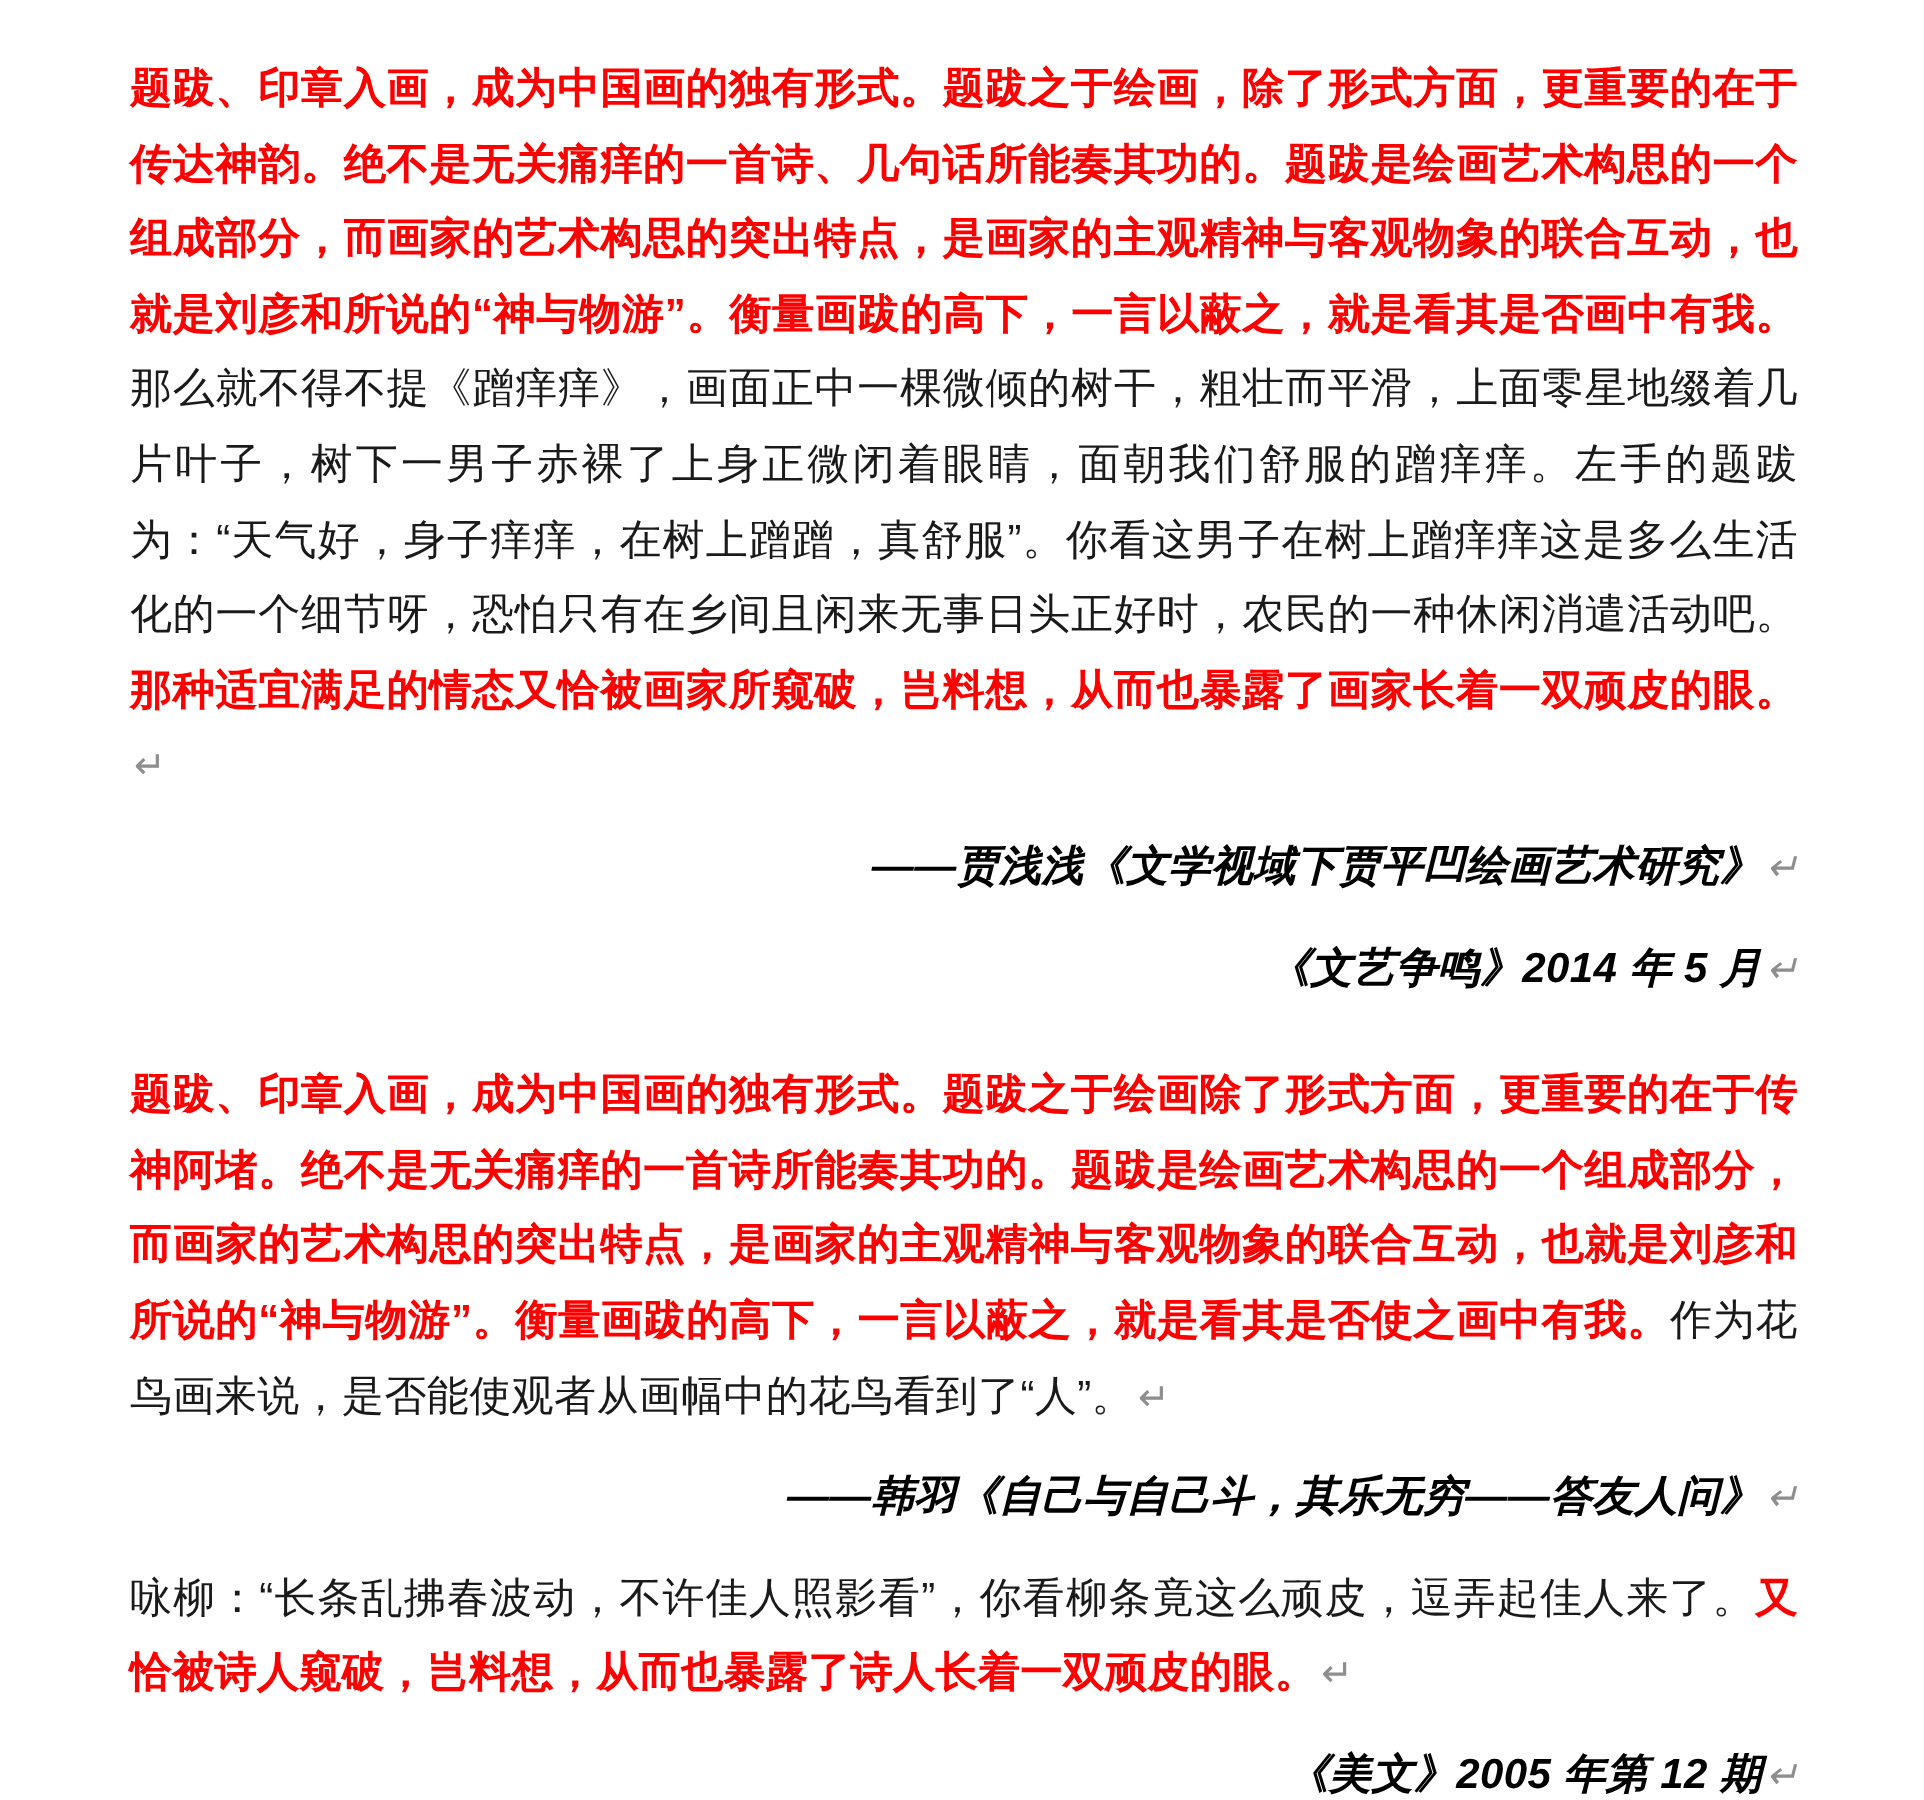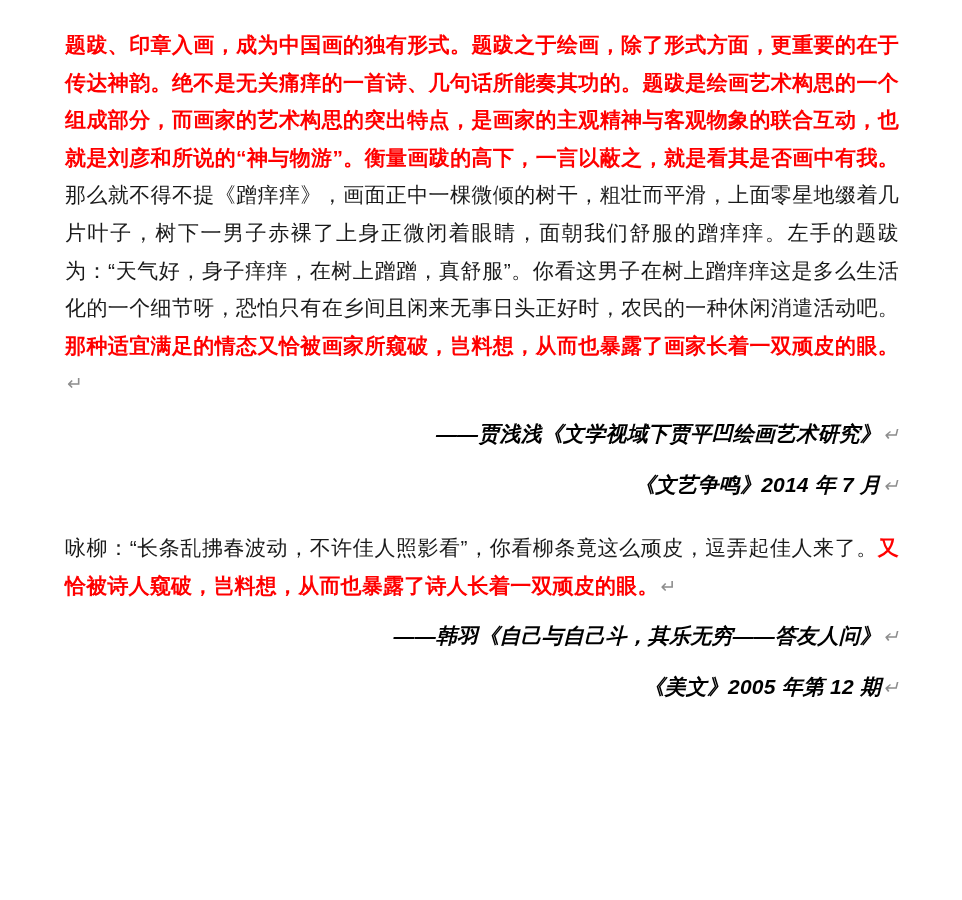--- a/index.html
+++ b/index.html
@@ -56,18 +56,19 @@
     padding-left: 2px;
   }
 </style>
 </head>
 <body>
 
 <main class="page">
   <div id="doc-root">
       <p class="para align-justify"><span class="seg-red-bold">题跋、印章入画，成为中国画的独有形式。题跋之于绘画，除了形式方面，更重要的在于传达神韵。绝不是无关痛痒的一首诗、几句话所能奏其功的。题跋是绘画艺术构思的一个组成部分，而画家的艺术构思的突出特点，是画家的主观精神与客观物象的联合互动，也就是刘彦和所说的“神与物游”。衡量画跋的高下，一言以蔽之，就是看其是否画中有我。</span><span class="seg-plain">那么就不得不提《蹭痒痒》，画面正中一棵微倾的树干，粗壮而平滑，上面零星地缀着几片叶子，树下一男子赤裸了上身正微闭着眼睛，面朝我们舒服的蹭痒痒。左手的题跋为：“天气好，身子痒痒，在树上蹭蹭，真舒服”。你看这男子在树上蹭痒痒这是多么生活化的一个细节呀，恐怕只有在乡间且闲来无事日头正好时，农民的一种休闲消遣活动吧。</span><span class="seg-red-bold">那种适宜满足的情态又恰被画家所窥破，岂料想，从而也暴露了画家长着一双顽皮的眼。</span><span class="pmark">↵</span></p>
       <p class="para align-right"><span class="seg-source-bold">——贾浅浅《文学视域下贾平凹绘画艺术研究》</span><span class="pmark">↵</span></p>
-      <p class="para align-right space-after"><span class="seg-source-bold">《文艺争鸣》2014 年 7 月</span><span class="pmark">↵</span></p>
+      <p class="para align-right space-after"><span class="seg-source-bold">《文艺争鸣》2014 年 5 月</span><span class="pmark">↵</span></p>
+      <p class="para align-justify"><span class="seg-red-bold">题跋、印章入画，成为中国画的独有形式。题跋之于绘画除了形式方面，更重要的在于传神阿堵。绝不是无关痛痒的一首诗所能奏其功的。题跋是绘画艺术构思的一个组成部分，而画家的艺术构思的突出特点，是画家的主观精神与客观物象的联合互动，也就是刘彦和所说的“神与物游”。衡量画跋的高下，一言以蔽之，就是看其是否使之画中有我。</span><span class="seg-plain">作为花鸟画来说，是否能使观者从画幅中的花鸟看到了“人”。</span><span class="pmark">↵</span></p>
+      <p class="para align-right"><span class="seg-source-bold">——韩羽《自己与自己斗，其乐无穷——答友人问》</span><span class="pmark">↵</span></p>
       <p class="para align-justify"><span class="seg-plain">咏柳：“长条乱拂春波动，不许佳人照影看”，你看柳条竟这么顽皮，逗弄起佳人来了。</span><span class="seg-red-bold">又恰被诗人窥破，岂料想，从而也暴露了诗人长着一双顽皮的眼。</span><span class="pmark">↵</span></p>
-      <p class="para align-right"><span class="seg-source-bold">——韩羽《自己与自己斗，其乐无穷——答友人问》</span><span class="pmark">↵</span></p>
       <p class="para align-right"><span class="seg-source-bold">《美文》2005 年第 12 期</span><span class="pmark">↵</span></p>
     </div>
 </main>
 
 </body></html>

